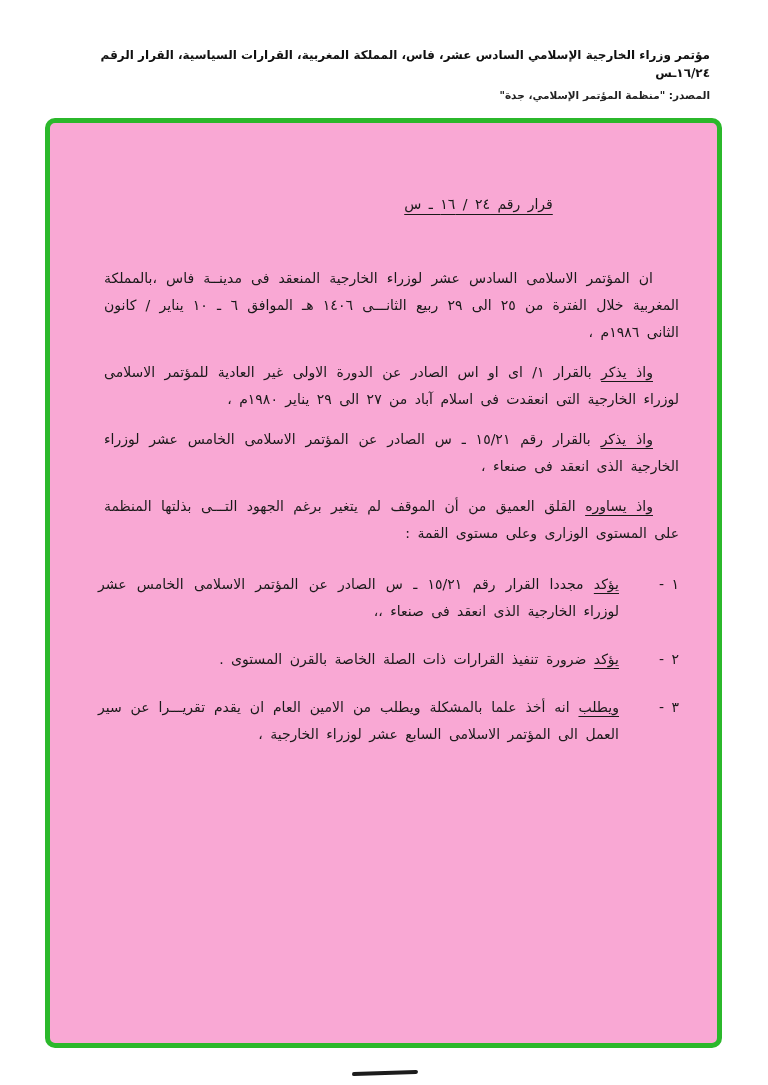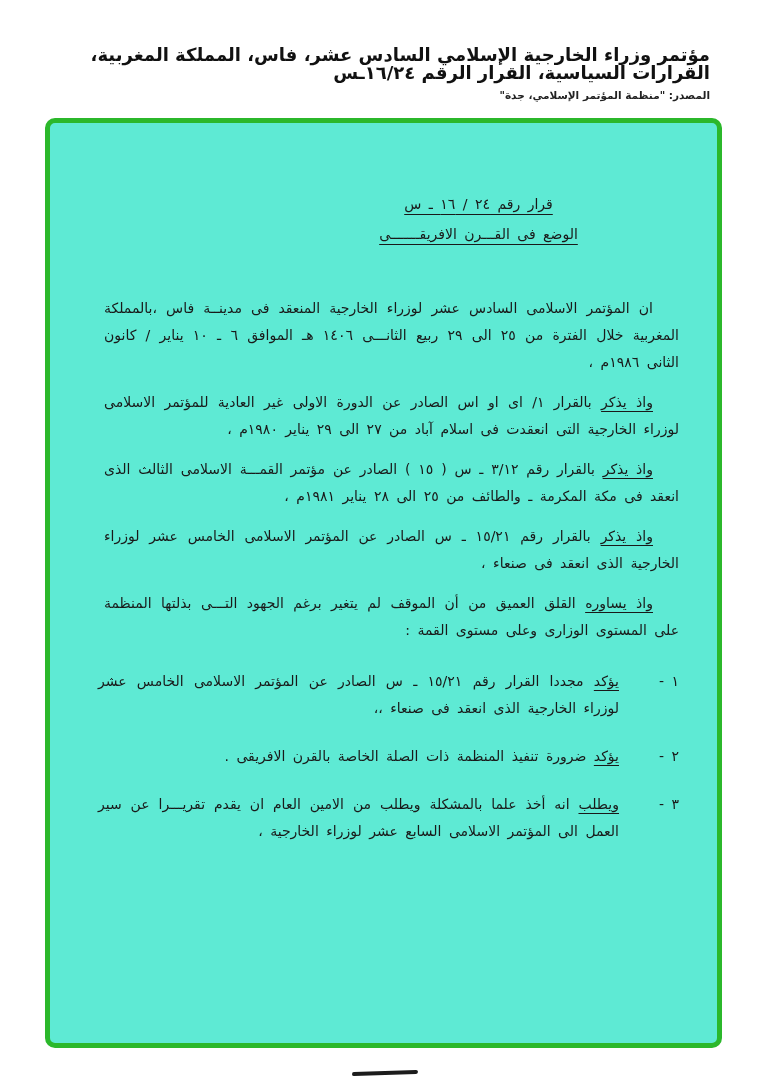--- a/index.html
+++ b/index.html
@@ -19,42 +19,42 @@
   
   .page-header {
     position: absolute;
     top: 46px;
     right: 58px;
     left: 58px;
     direction: rtl;
     text-align: right;
   }
   .hdr-title {
-    font-size: 18px;
+    font-size: 12px;
     font-weight: bold;
     line-height: 18px;
     color: #111;
   }
   .hdr-source {
     margin-top: 7px;
     font-size: 10.5px;
     font-weight: bold;
     color: #222;
   }
 
   
   .scan-frame {
     position: absolute;
     left: 45px;
     top: 118px;
     width: 667px;
     height: 920px;
     border: 5px solid #2bb82b;
     border-radius: 10px;
-    background: #5eead4;
+    background: #f9a8d4;
   }
 
   
   .doc {
     direction: rtl;
     padding: 66px 38px 0 48px;
     font-size: 14px;
     line-height: 27px;
     color: #191919;
     word-spacing: 3px;
@@ -121,46 +121,42 @@
   <div class="hdr-source">المصدر:  "منظمة المؤتمر الإسلامي، جدة"</div>
 </div>
 
 <div class="scan-frame">
   <div class="doc" dir="rtl">
 
     <div class="title-block">
       <div>
         <span class="u">قرار رقم ٢٤ / ١٦ ـ س</span>
       </div>
-      <div>
-        <span class="u">الوضع فى القـــرن الافريقـــــــى</span>
-      </div>
     </div>
 
     <p class="para"><span class="lead"></span><span>ان المؤتمر الاسلامى السادس عشر لوزراء الخارجية المنعقد فى مدينــة فاس ،بالمملكة المغربية خلال الفترة من ٢٥ الى ٢٩ ربيع الثانـــى ١٤٠٦ هـ الموافق ٦ ـ ١٠ يناير / كانون الثانى ١٩٨٦م ،</span></p>
 
 
     <p class="para"><span class="lead">واذ يذكر</span><span> بالقرار ١/ اى او اس الصادر عن الدورة الاولى غير العادية للمؤتمر الاسلامى لوزراء الخارجية التى انعقدت فى اسلام آباد من ٢٧ الى ٢٩ يناير ١٩٨٠م ،</span></p>
 
-    <p class="para"><span class="lead">واذ يذكر</span><span> بالقرار رقم ٣/١٢ ـ س ( ١٥ ) الصادر عن مؤتمر القمـــة الاسلامى الثالث الذى انعقد فى مكة المكرمة ـ والطائف من ٢٥ الى ٢٨ يناير ١٩٨١م ،</span></p>
 
     <p class="para"><span class="lead">واذ يذكر</span><span> بالقرار رقم ١٥/٢١ ـ س الصادر عن المؤتمر الاسلامى الخامس عشر لوزراء الخارجية الذى انعقد فى صنعاء ،</span></p>
 
     <p class="para"><span class="lead">واذ يساوره</span><span> القلق العميق من أن الموقف لم يتغير برغم الجهود التـــى بذلتها المنظمة على المستوى الوزارى وعلى مستوى القمة :</span></p>
 
     <div class="items">
 
       <div class="item">
         <span class="item-num">١ -</span>
         <span class="item-body"><span class="lead">يؤكد</span><span> مجددا القرار رقم ١٥/٢١ ـ س الصادر عن المؤتمر الاسلامى الخامس عشر لوزراء الخارجية الذى انعقد فى صنعاء ،،</span></span>
       </div>
 
       <div class="item">
         <span class="item-num">٢ -</span>
-        <span class="item-body"><span class="lead">يؤكد</span><span> ضرورة تنفيذ المنظمة ذات الصلة الخاصة بالقرن الافريقى .</span></span>
+        <span class="item-body"><span class="lead">يؤكد</span><span> ضرورة تنفيذ القرارات ذات الصلة الخاصة بالقرن المستوى .</span></span>
       </div>
 
       <div class="item">
         <span class="item-num">٣ -</span>
         <span class="item-body"><span class="lead">ويطلب</span><span> انه أخذ علما بالمشكلة ويطلب من الامين العام ان يقدم تقريـــرا عن سير العمل الى المؤتمر الاسلامى السابع عشر لوزراء الخارجية ،</span></span>
       </div>
 
     </div>
   </div>
 </div>

